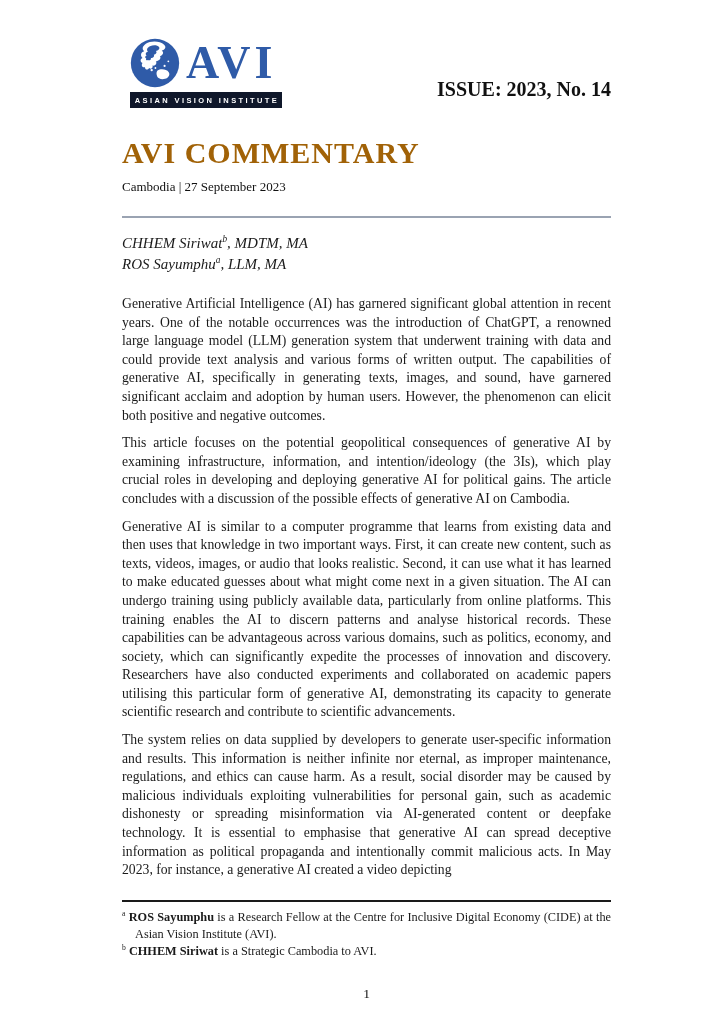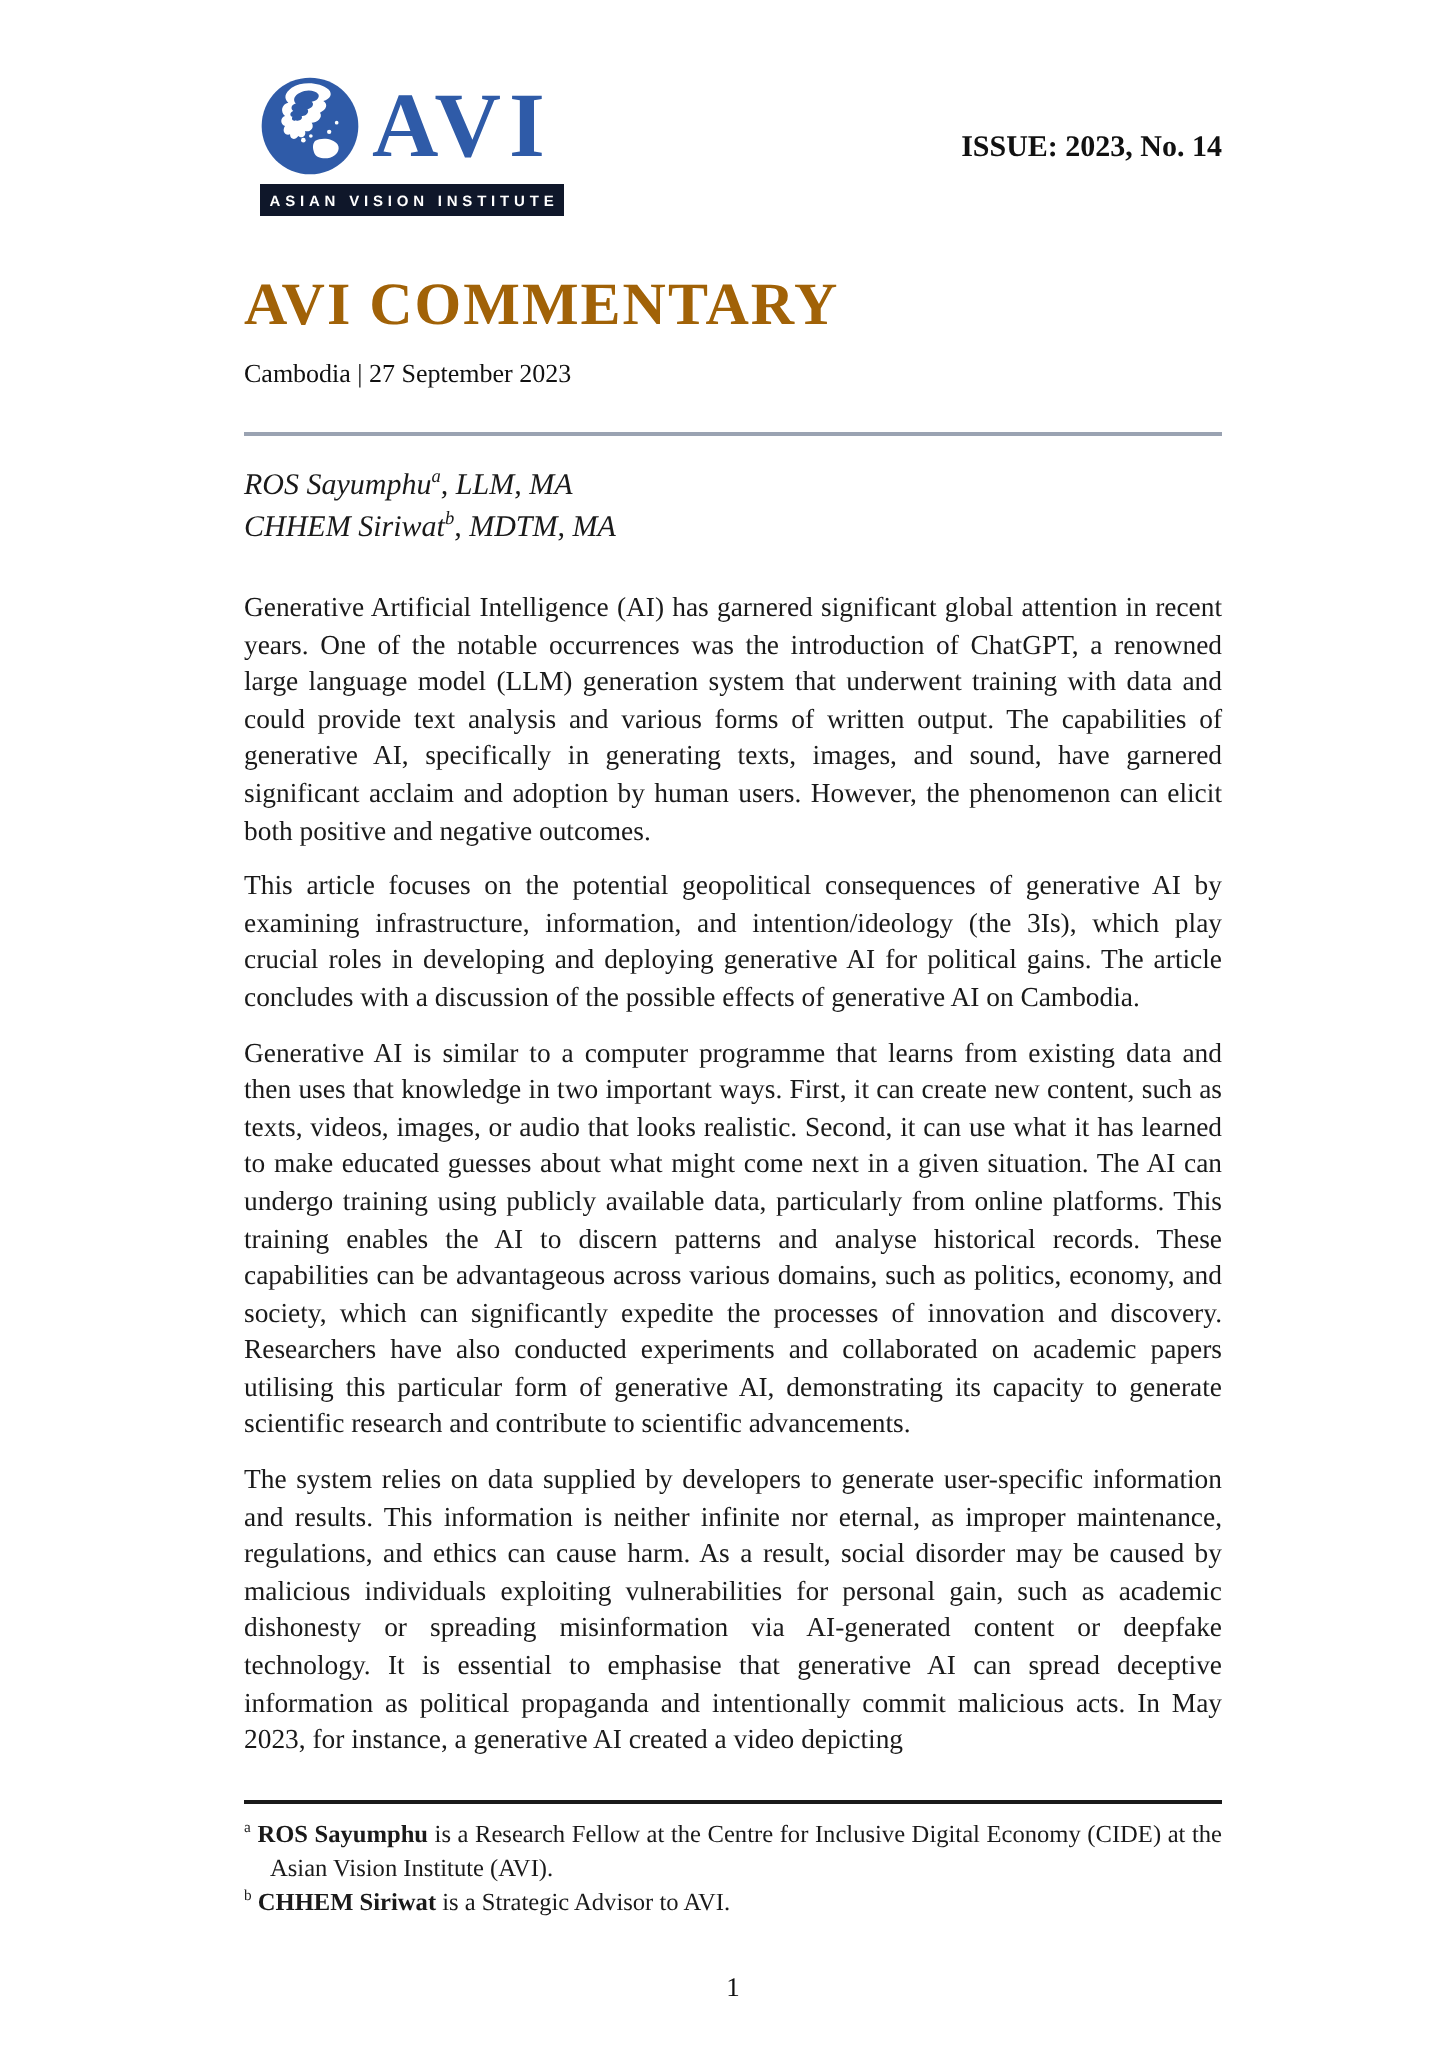--- a/index.html
+++ b/index.html
@@ -41,23 +41,23 @@
     color: #ffffff;
     font-family: "Liberation Sans", "DejaVu Sans", sans-serif;
     font-weight: 700;
     font-size: 7.5px;
     letter-spacing: 2.4px;
     text-align: center;
     padding: 4px 0 3px 2px;
     width: 152px;
   }
   .issue-label {
-    margin-top: 28px;
+    margin-top: 40px;
     font-weight: 700;
-    font-size: 15px;
+    font-size: 20px;
     color: #111111;
     white-space: nowrap;
   }
 
   
   .masthead-title {
     margin-top: 28px;
     font-weight: 700;
     font-size: 30px;
     letter-spacing: 1px;
@@ -155,32 +155,32 @@
     </div>
     <div class="issue-label">ISSUE: 2023, No. 14</div>
   </div>
 
   <div class="masthead-title">AVI COMMENTARY</div>
   <div class="dateline">Cambodia | 27 September 2023</div>
   <div class="rule-gray"></div>
 
 
   <div class="authors">
+    <div><span>CHHEM Siriwat</span><sup class="ref">b</sup><span>, MDTM, MA</span></div>
     <div><span>ROS Sayumphu</span><sup class="ref">a</sup><span>, LLM, MA</span></div>
-    <div><span>CHHEM Siriwat</span><sup class="ref">b</sup><span>, MDTM, MA</span></div>
   </div>
 
   <div class="body-text">
     <p class="first">Generative Artificial Intelligence (AI) has garnered significant global attention in recent years. One of the notable occurrences was the introduction of ChatGPT, a renowned large language model (LLM) generation system that underwent training with data and could provide text analysis and various forms of written output. The capabilities of generative AI, specifically in generating texts, images, and sound, have garnered significant acclaim and adoption by human users. However, the phenomenon can elicit both positive and negative outcomes.</p>
     <p>This article focuses on the potential geopolitical consequences of generative AI by examining infrastructure, information, and intention/ideology (the 3Is), which play crucial roles in developing and deploying generative AI for political gains. The article concludes with a discussion of the possible effects of generative AI on Cambodia.</p>
     <p>Generative AI is similar to a computer programme that learns from existing data and then uses that knowledge in two important ways. First, it can create new content, such as texts, videos, images, or audio that looks realistic. Second, it can use what it has learned to make educated guesses about what might come next in a given situation. The AI can undergo training using publicly available data, particularly from online platforms. This training enables the AI to discern patterns and analyse historical records. These capabilities can be advantageous across various domains, such as politics, economy, and society, which can significantly expedite the processes of innovation and discovery. Researchers have also conducted experiments and collaborated on academic papers utilising this particular form of generative AI, demonstrating its capacity to generate scientific research and contribute to scientific advancements.</p>
     <p>The system relies on data supplied by developers to generate user-specific information and results. This information is neither infinite nor eternal, as improper maintenance, regulations, and ethics can cause harm. As a result, social disorder may be caused by malicious individuals exploiting vulnerabilities for personal gain, such as academic dishonesty or spreading misinformation via AI-generated content or deepfake technology. It is essential to emphasise that generative AI can spread deceptive information as political propaganda and intentionally commit malicious acts. In May 2023, for instance, a generative AI created a video depicting</p>
   </div>
 
   <div class="footnote-rule"></div>
   <div class="footnotes">
     <div class="footnote"><sup class="ref">a</sup> <b>ROS Sayumphu</b><span> is a Research Fellow at the Centre for Inclusive Digital Economy (CIDE) at the Asian Vision Institute (AVI).</span></div>
-    <div class="footnote"><sup class="ref">b</sup> <b>CHHEM Siriwat</b><span> is a Strategic Advisor to AVI.</span></div>
+    <div class="footnote"><sup class="ref">b</sup> <b>CHHEM Siriwat</b><span> is a Strategic Cambodia to AVI.</span></div>
   </div>
 
   <div class="page-number">1</div>
 
 </div>
 
 </body></html>

